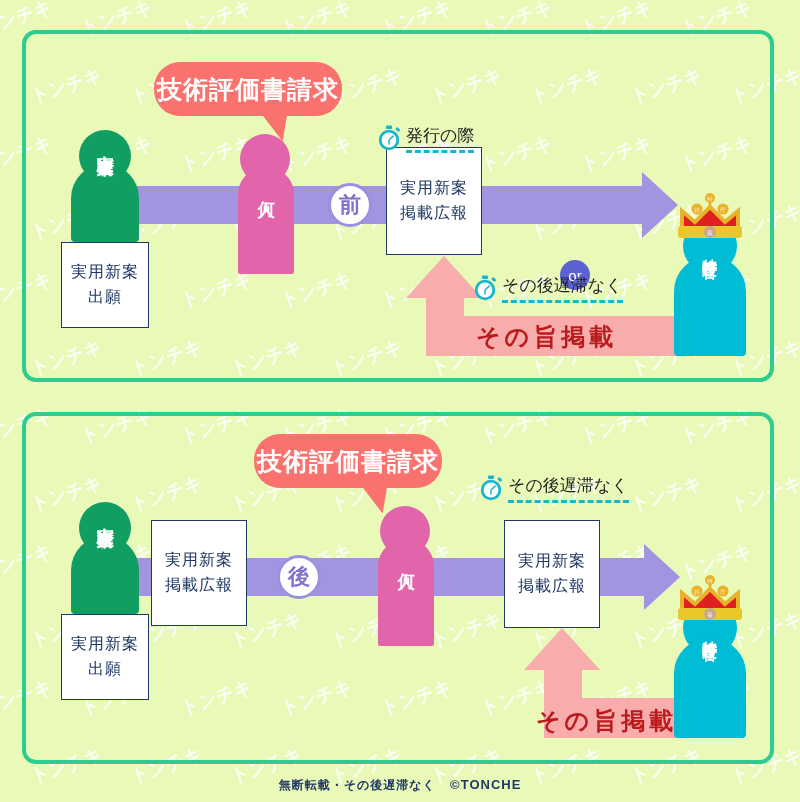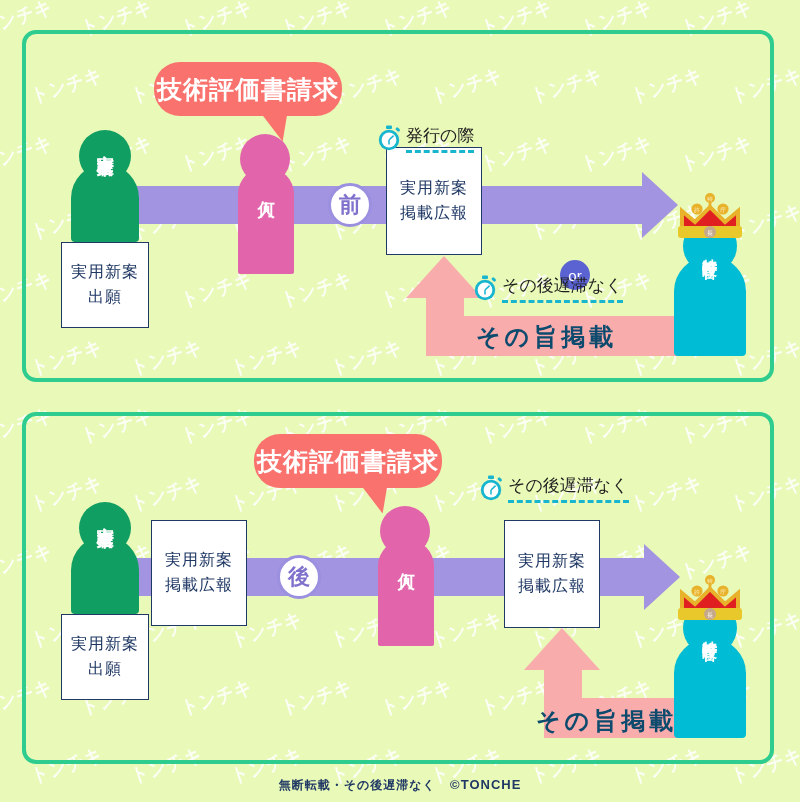--- a/index.html
+++ b/index.html
@@ -152,21 +152,21 @@
   .pink-arrow .pa-bar{position:absolute;background:#f9acac;}
   .pink-arrow .pa-stem{position:absolute;background:#f9acac;}
   .pink-arrow .pa-head{
     position:absolute;width:0;height:0;
     border-left:38px solid transparent;
     border-right:38px solid transparent;
     border-bottom:42px solid #f9acac;
   }
   .pa-label{
     position:absolute;
-    color:#0c4a6e;font-weight:bold;font-size:24px;
+    color:#b91c1c;font-weight:bold;font-size:24px;
     letter-spacing:4px;white-space:nowrap;
   }
 
   
   .crown{position:absolute;}
 
   
   .footer{
     position:absolute;left:0;right:0;bottom:8px;
     text-align:center;color:#1f3864;

